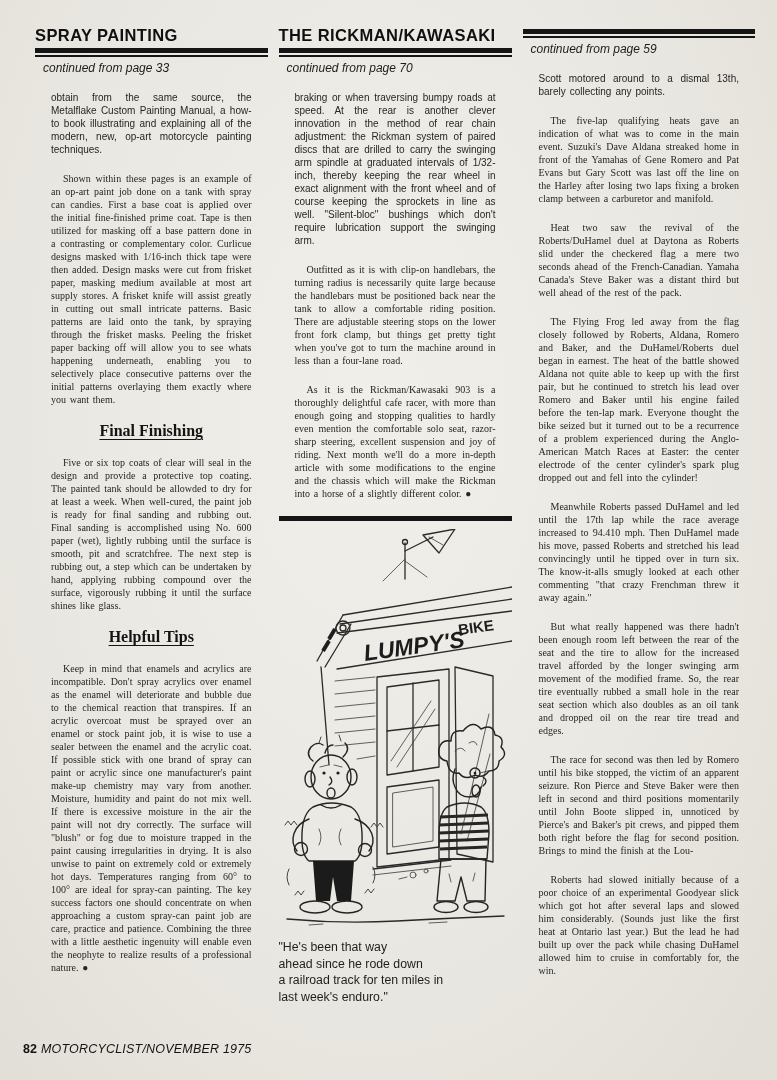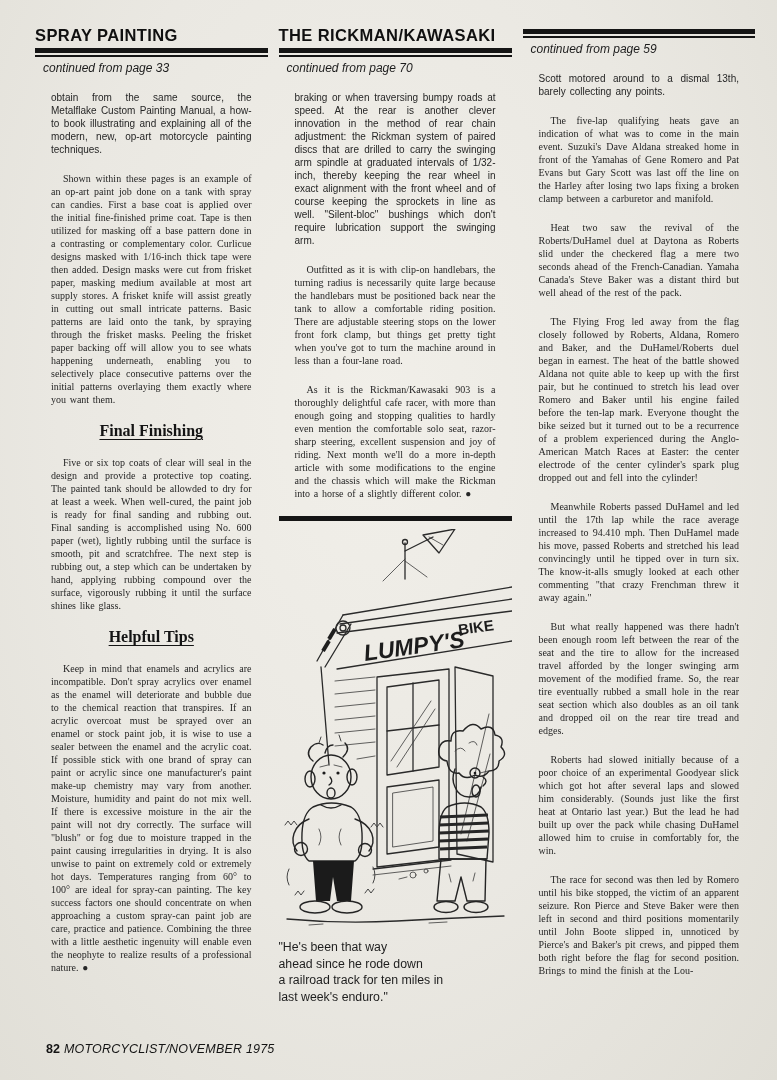--- a/index.html
+++ b/index.html
@@ -37,21 +37,21 @@
   }
   .subhead span { text-decoration:underline; text-underline-offset:3px; }
 
   .end-rule { height:5px; background:#151515; margin-top:10px; }
 
   .cartoon-wrap { margin-top:8px; }
   .cartoon-wrap svg { display:block; }
 
   .caption { margin-top:10px; font-size:12.3px; line-height:16.5px; color:#1e1e1e; }
 
-  .footer { position:absolute; left:46px; top:1042px; font-size:12.5px; color:#141414; white-space:nowrap; }
+  .footer { position:absolute; left:23px; top:1042px; font-size:12.5px; color:#141414; white-space:nowrap; }
   .footer .num { font-weight:bold; font-style:normal; margin-right:4px; }
   .footer .mag { font-style:italic; letter-spacing:.2px; }
 
   svg .ln   { fill:none; stroke:#2a2a2a; stroke-width:1.3; stroke-linecap:round; stroke-linejoin:round; }
   svg .ch   { fill:none; stroke:#242424; stroke-width:1.4; stroke-linecap:round; stroke-linejoin:round; }
   svg .thin { fill:none; stroke:#3a3a3a; stroke-width:.8; stroke-linecap:round; }
   svg .fillk{ fill:#1b1b1b; stroke:none; }
   svg .stripe{ fill:none; stroke:#262626; stroke-width:3; }
   svg .vib  { fill:none; stroke:#444; stroke-width:1; stroke-linecap:round; }
   svg .dent { fill:none; stroke:#1e1e1e; stroke-width:4; }
@@ -215,21 +215,21 @@
     <div class="col">
       <div class="rule-thick"></div>
       <div class="rule-thin"></div>
       <div class="continued">continued from page 59</div>
       <p class="body">Scott motored around to a dismal 13th, barely collecting any points.</p>
       <p class="body ind">The five-lap qualifying heats gave an indication of what was to come in the main event. Suzuki's Dave Aldana streaked home in front of the Yamahas of Gene Romero and Pat Evans but Gary Scott was last off the line on the Harley after losing two laps fixing a broken clamp between a carburetor and manifold.</p>
       <p class="body ind">Heat two saw the revival of the Roberts/DuHamel duel at Daytona as Roberts slid under the checkered flag a mere two seconds ahead of the French-Canadian. Yamaha Canada's Steve Baker was a distant third but well ahead of the rest of the pack.</p>
       <p class="body ind">The Flying Frog led away from the flag closely followed by Roberts, Aldana, Romero and Baker, and the DuHamel/Roberts duel began in earnest. The heat of the battle showed Aldana not quite able to keep up with the first pair, but he continued to stretch his lead over Romero and Baker until his engine failed before the ten-lap mark. Everyone thought the bike seized but it turned out to be a recurrence of a problem experienced during the Anglo-American Match Races at Easter: the center electrode of the center cylinder's spark plug dropped out and fell into the cylinder!</p>
       <p class="body ind">Meanwhile Roberts passed DuHamel and led until the 17th lap while the race average increased to 94.410 mph. Then DuHamel made his move, passed Roberts and stretched his lead convincingly until he tipped over in turn six. The know-it-alls smugly looked at each other commenting "that crazy Frenchman threw it away again."</p>
       <p class="body ind">But what really happened was there hadn't been enough room left between the rear of the seat and the tire to allow for the increased travel afforded by the longer swinging arm movement of the modified frame. So, the rear tire eventually rubbed a small hole in the rear seat section which also doubles as an oil tank and dropped oil on the rear tire tread and edges.</p>
+      <p class="body ind">The race for second was then led by Romero until his bike stopped, the victim of an apparent seizure. Ron Pierce and Steve Baker were then left in second and third positions momentarily until John Boote slipped in, unnoticed by Pierce's and Baker's pit crews, and pipped them both right before the flag for second position. Brings to mind the finish at the Lou-</p>
       <p class="body ind">Roberts had slowed initially because of a poor choice of an experimental Goodyear slick which got hot after several laps and slowed him considerably. (Sounds just like the first heat at Ontario last year.) But the lead he had built up over the pack while chasing DuHamel allowed him to cruise in comfortably for, the win.</p>
-      <p class="body ind">The race for second was then led by Romero until his bike stopped, the victim of an apparent seizure. Ron Pierce and Steve Baker were then left in second and third positions momentarily until John Boote slipped in, unnoticed by Pierce's and Baker's pit crews, and pipped them both right before the flag for second position. Brings to mind the finish at the Lou-</p>
     </div>
   </div>
 
   <div class="footer">
     <span class="num">82</span><span class="mag">MOTORCYCLIST/NOVEMBER 1975</span>
   </div>
 </div>
 
 </body></html>

